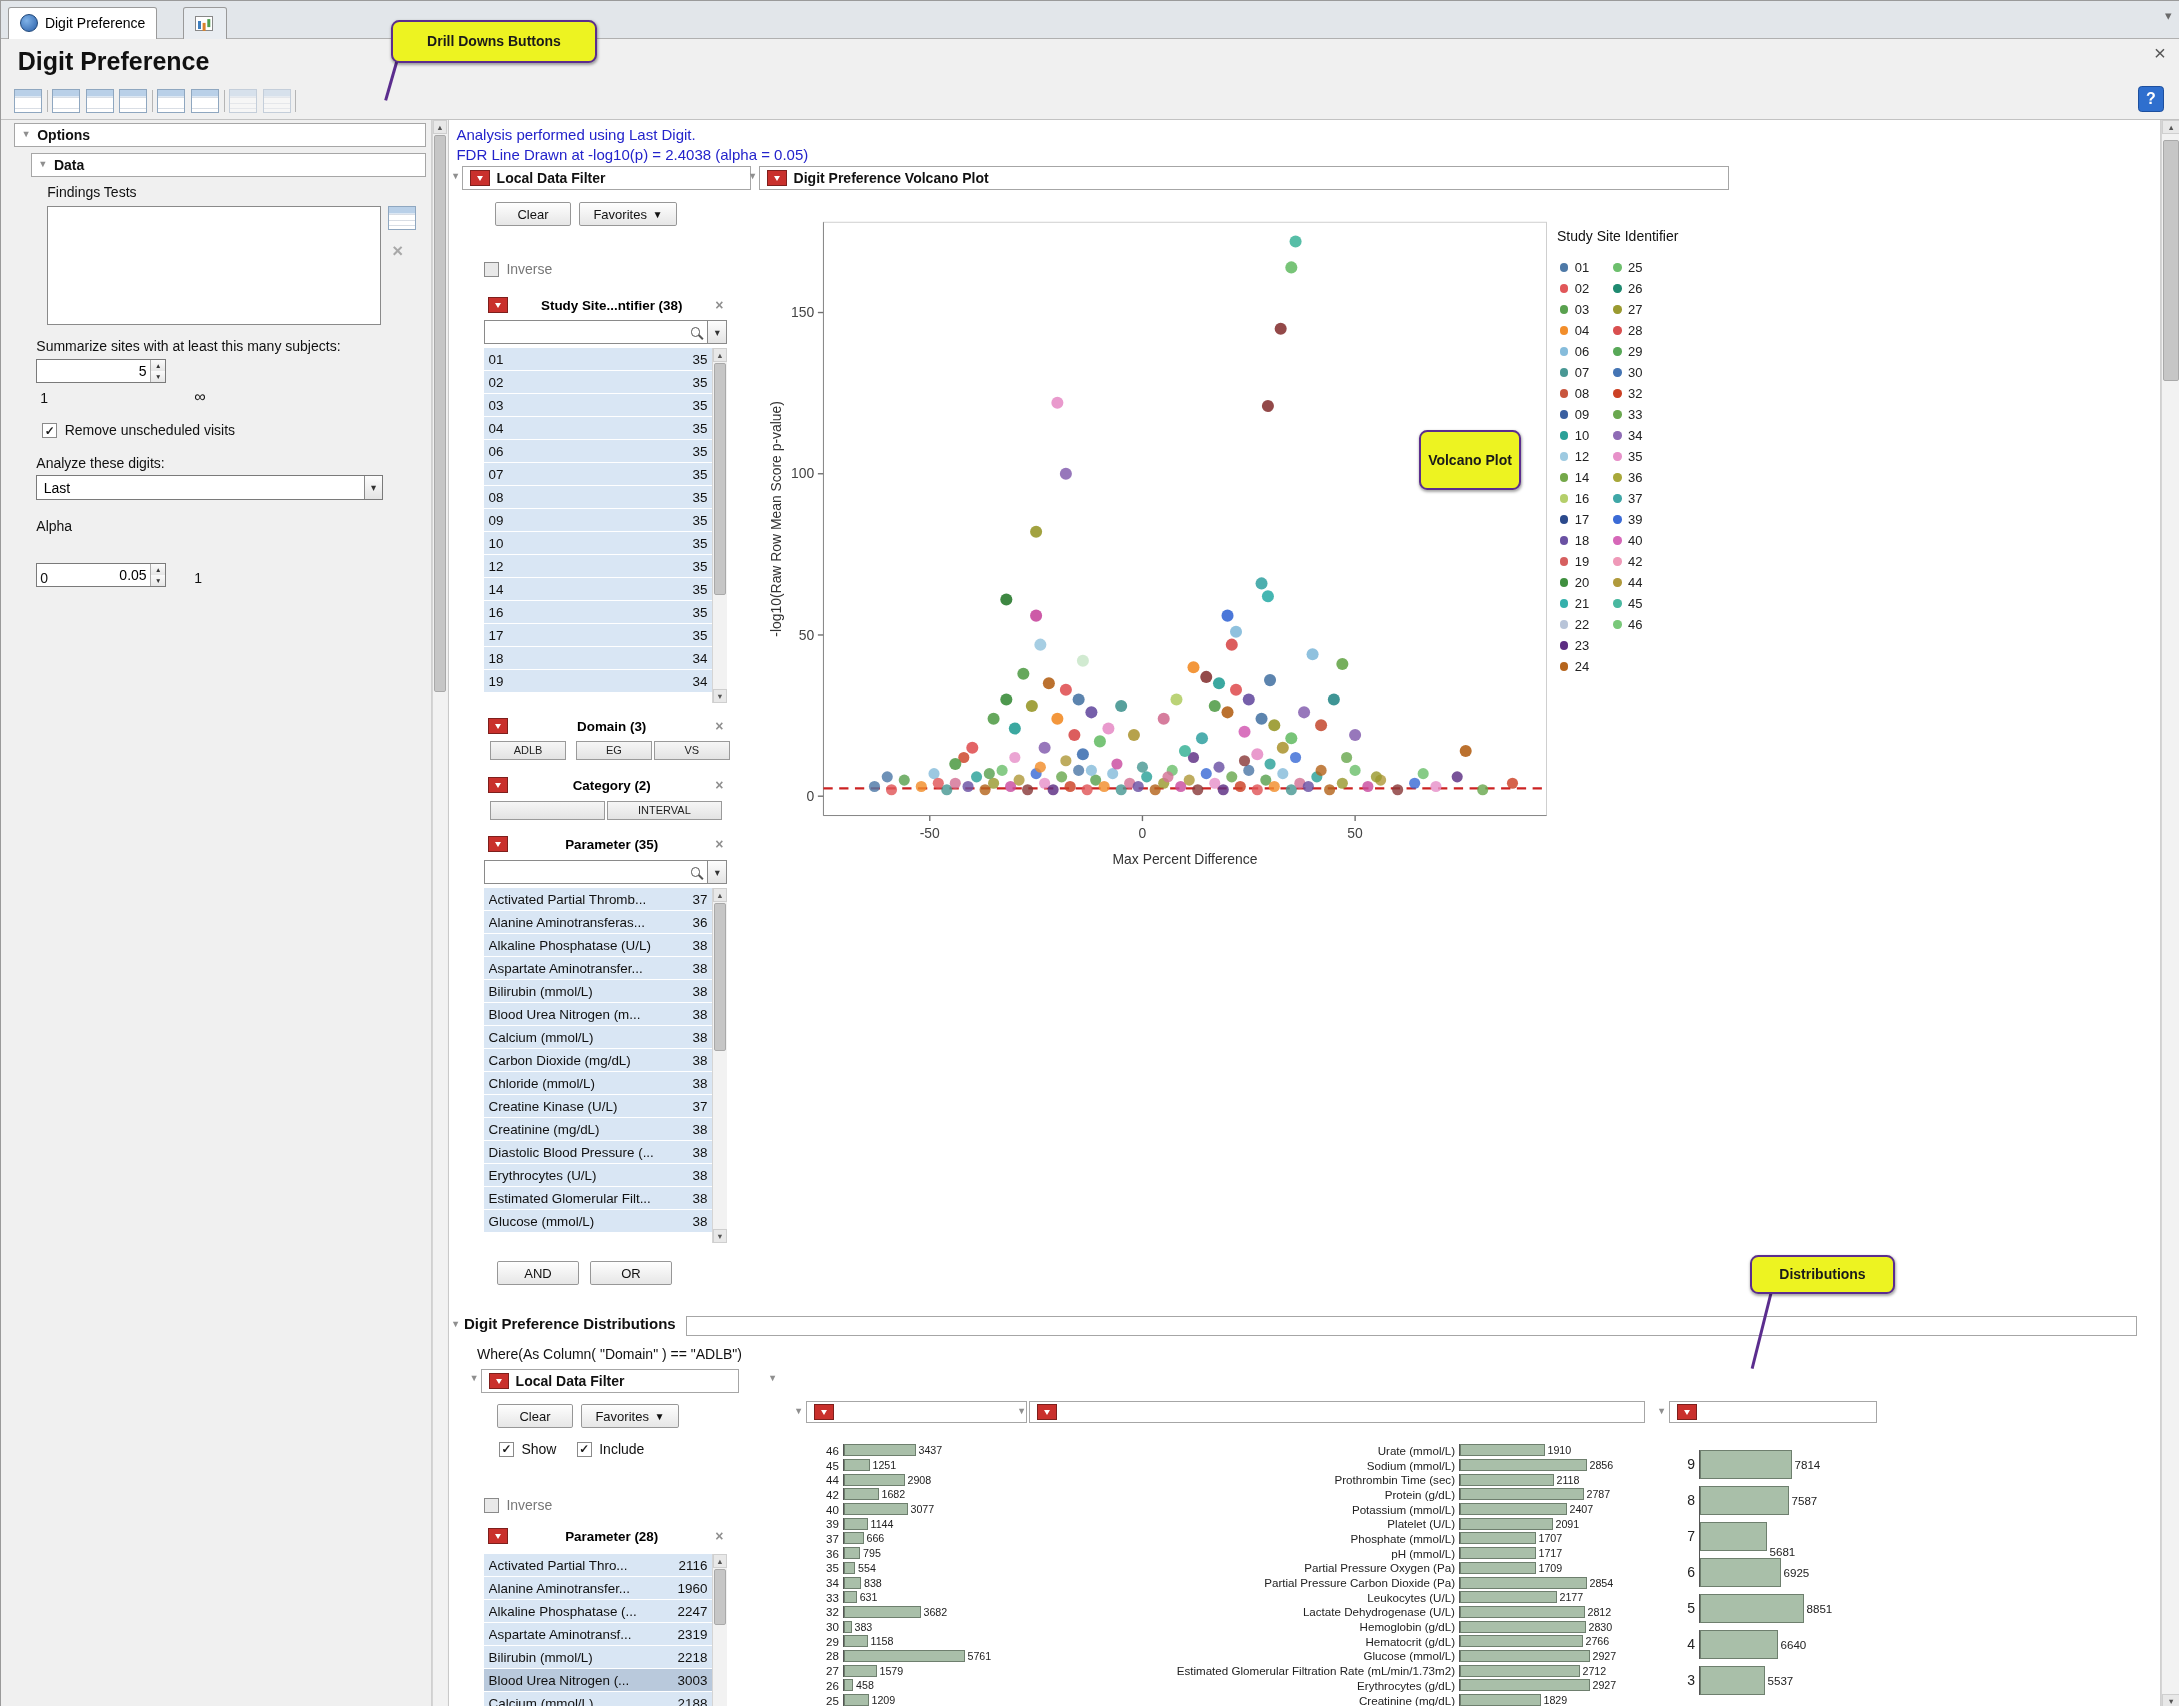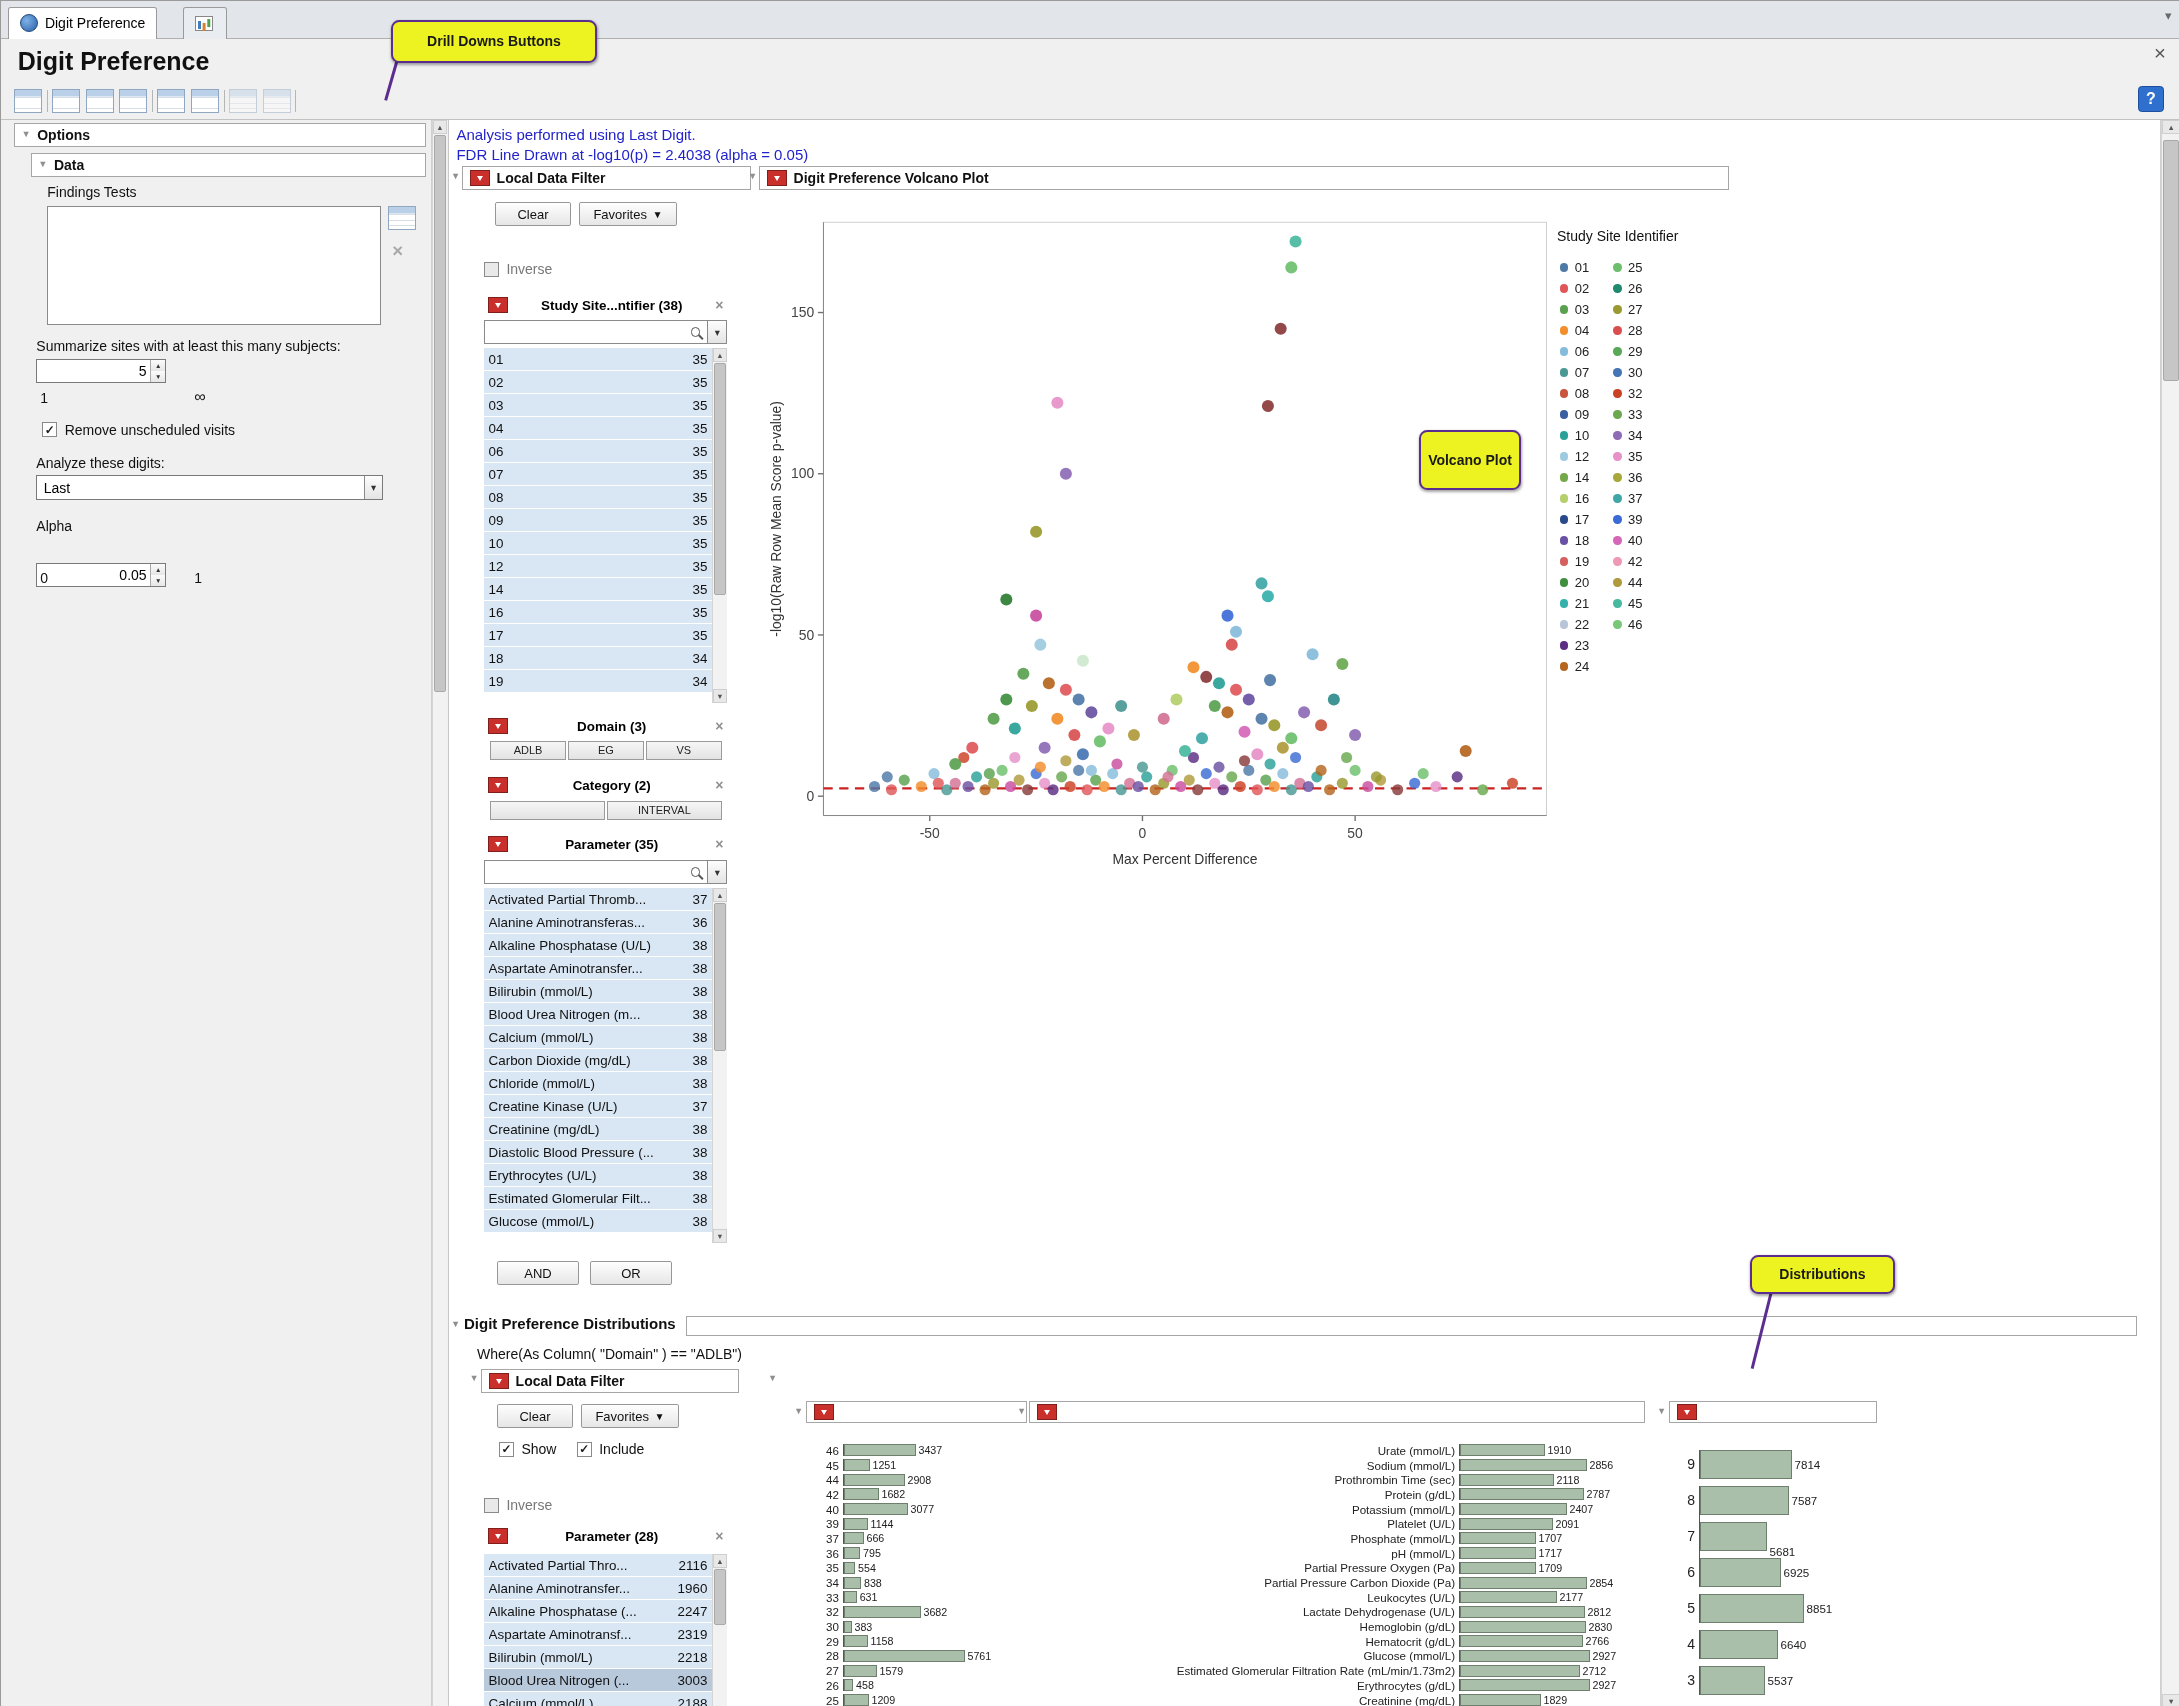--- a/index.html
+++ b/index.html
@@ -151,21 +151,21 @@
     <div class="spin abs" style="left:26px;top:236px;width:130px;">
       <span class="val">5</span>
       <span class="arrows">
           <span>▲</span>
           <span>▼</span>
         </span>
     </div>
     <div class="abs lbl" style="left:30px;top:267px;">1</div>
     <div class="abs lbl" style="left:184px;top:265px;font-size:16px;">∞</div>
 
-    <div class="abs" style="left:32px;top:299px;display:flex;align-items:flex-start;gap:7.4px;">
+    <div class="abs" style="left:32px;top:299px;display:flex;align-items:flex-end;gap:7.4px;">
       <span class="cb checked"></span>
       <span class="lbl">Remove unscheduled visits</span>
     </div>
 
     <div class="abs lbl" style="left:26px;top:332px;">Analyze these digits:</div>
     <div class="selectbox abs" style="left:26px;top:352px;width:347px;">
       <span>Last</span>
       <span class="dd">▾</span>
     </div>
 
@@ -293,21 +293,21 @@
 
     <div class="flt-head abs" style="left:35px;top:594px;width:243px;">
       <span class="hs">
           <i></i>
         </span>
       <span class="flt-title">Domain (3)</span>
       <span class="xg">×</span>
     </div>
     <div id="domain-btns" class="abs" style="left:41px;top:621px;display:flex;gap:1.9px;">
         <div class="segbtn" style="width: 76px;">ADLB</div>
-        <div class="segbtn" style="width: 76px;">EG</div>
+        <div class="segbtn" style="width: 76px; margin-left: 8px;">EG</div>
         <div class="segbtn" style="width: 76px;">VS</div>
       </div>
 
     <div class="flt-head abs" style="left:35px;top:653px;width:243px;">
       <span class="hs">
           <i></i>
         </span>
       <span class="flt-title">Category (2)</span>
       <span class="xg">×</span>
     </div>

